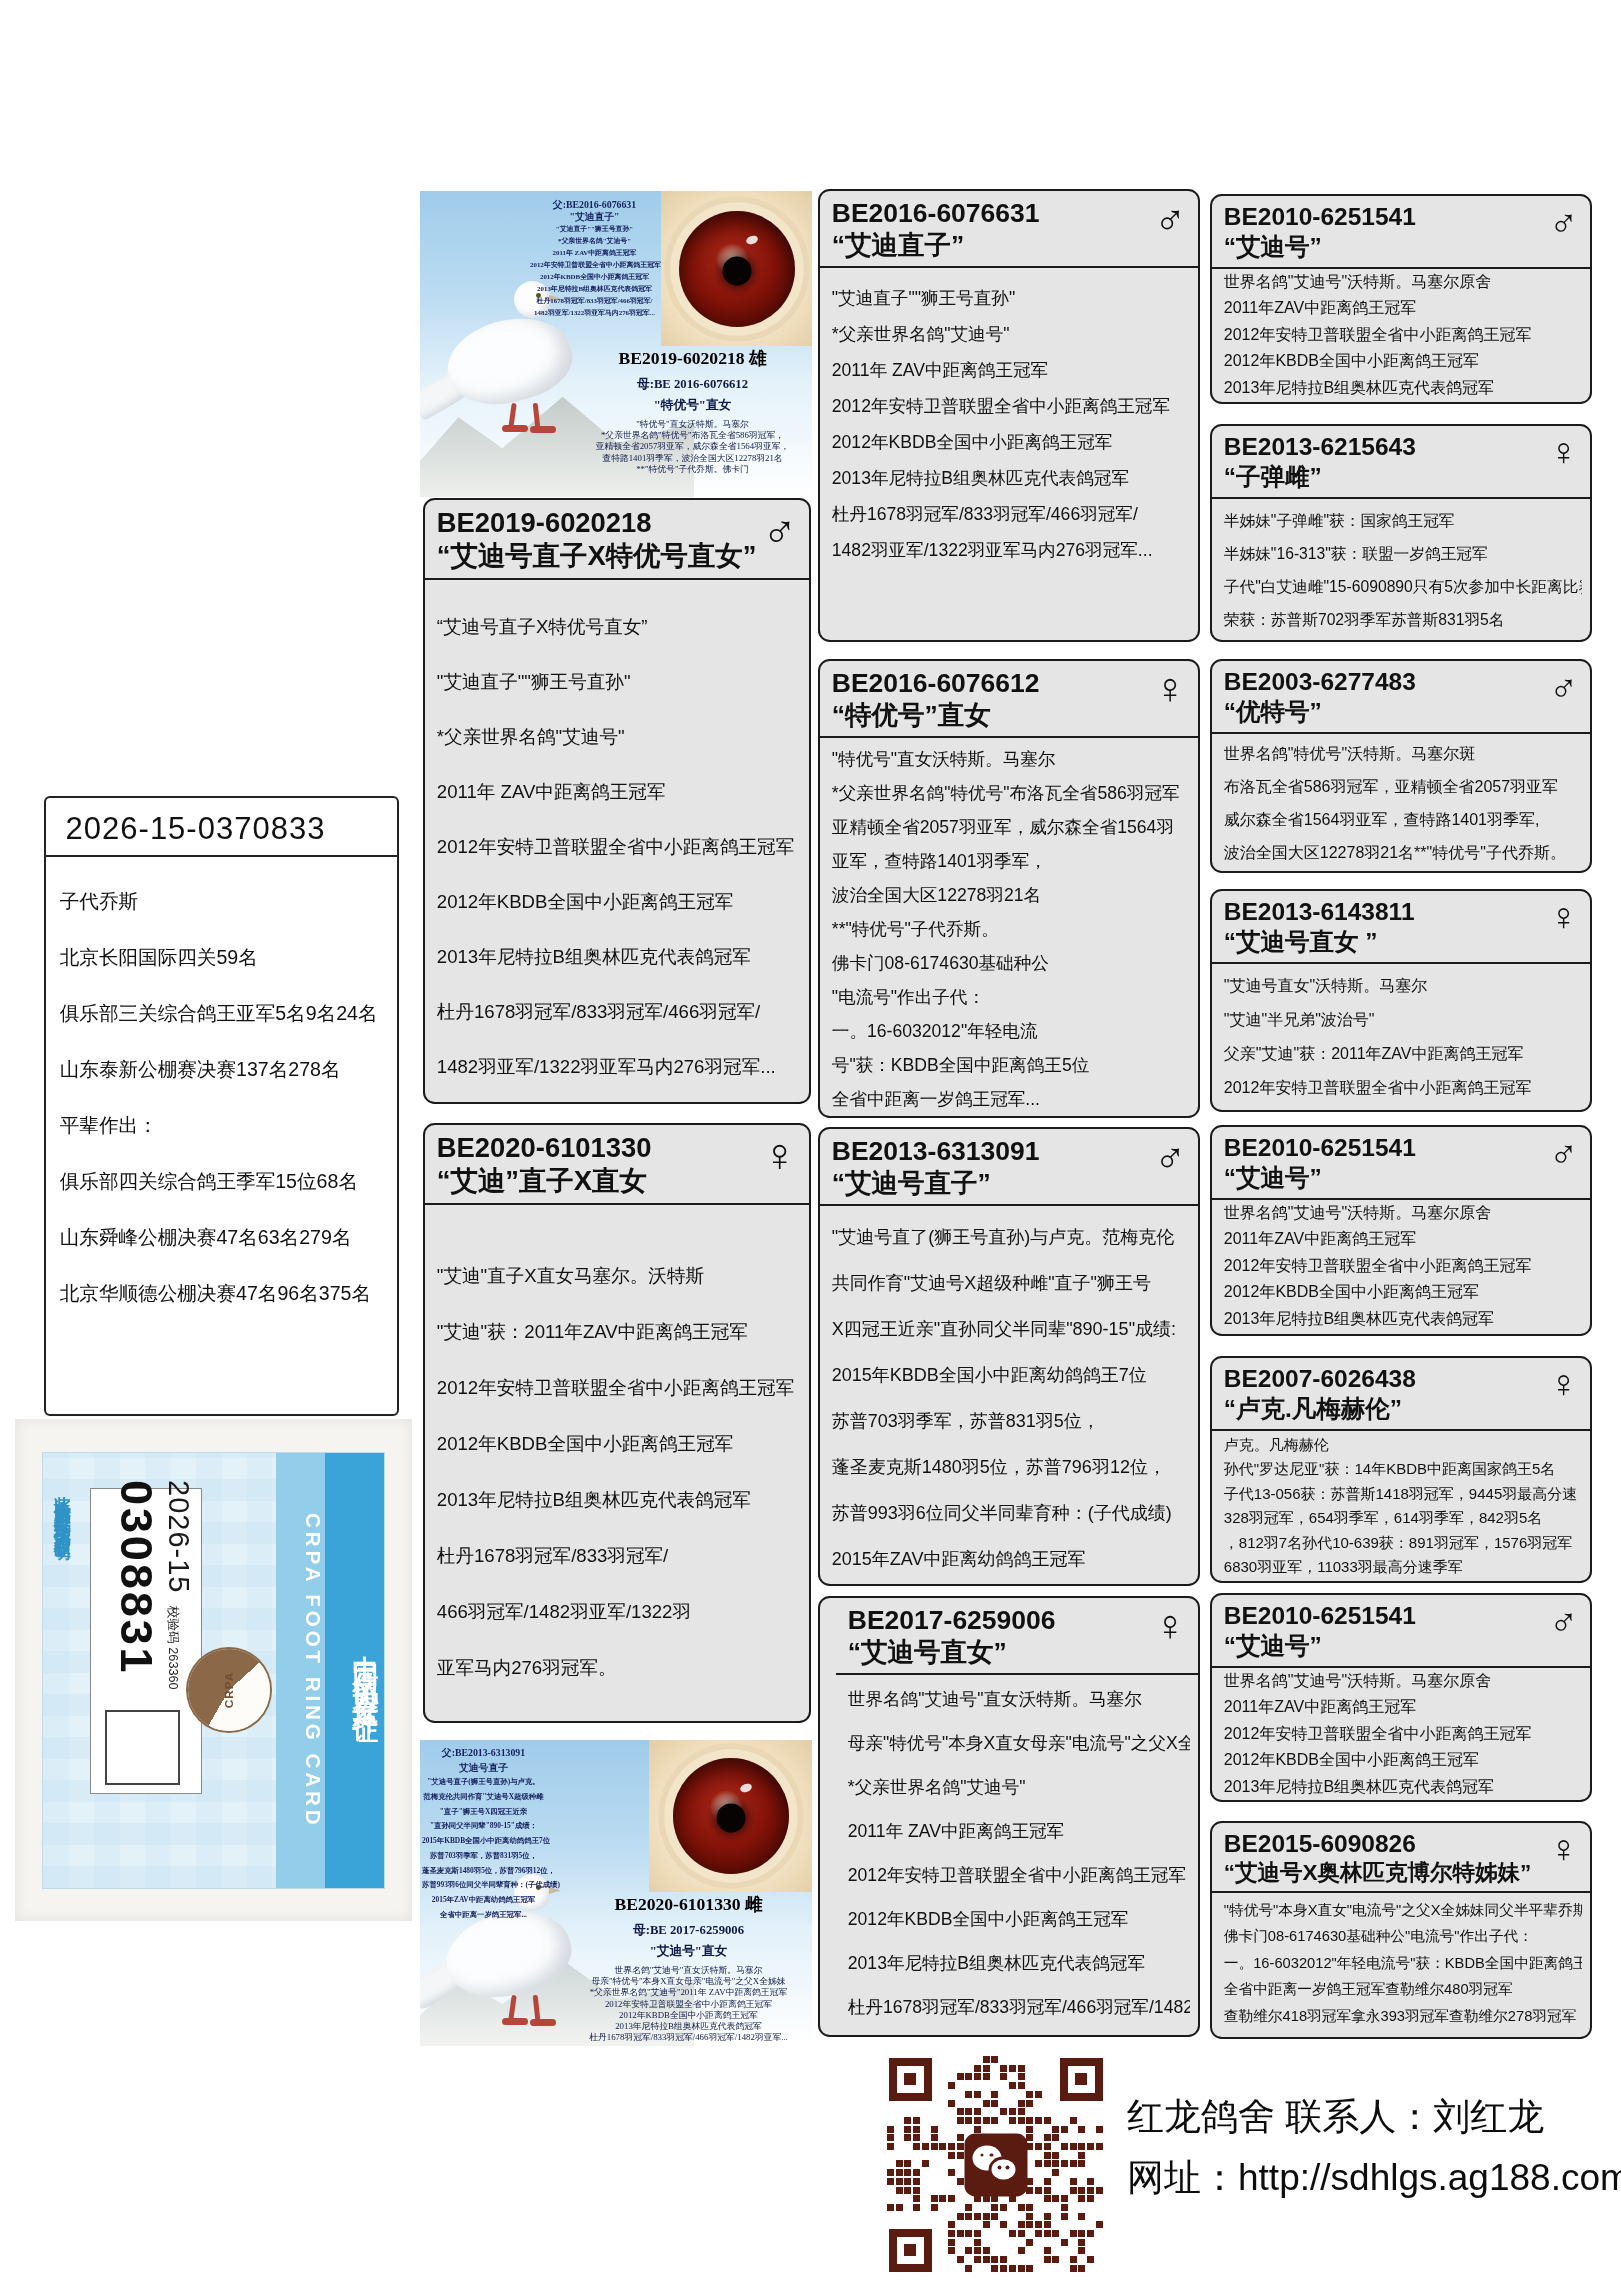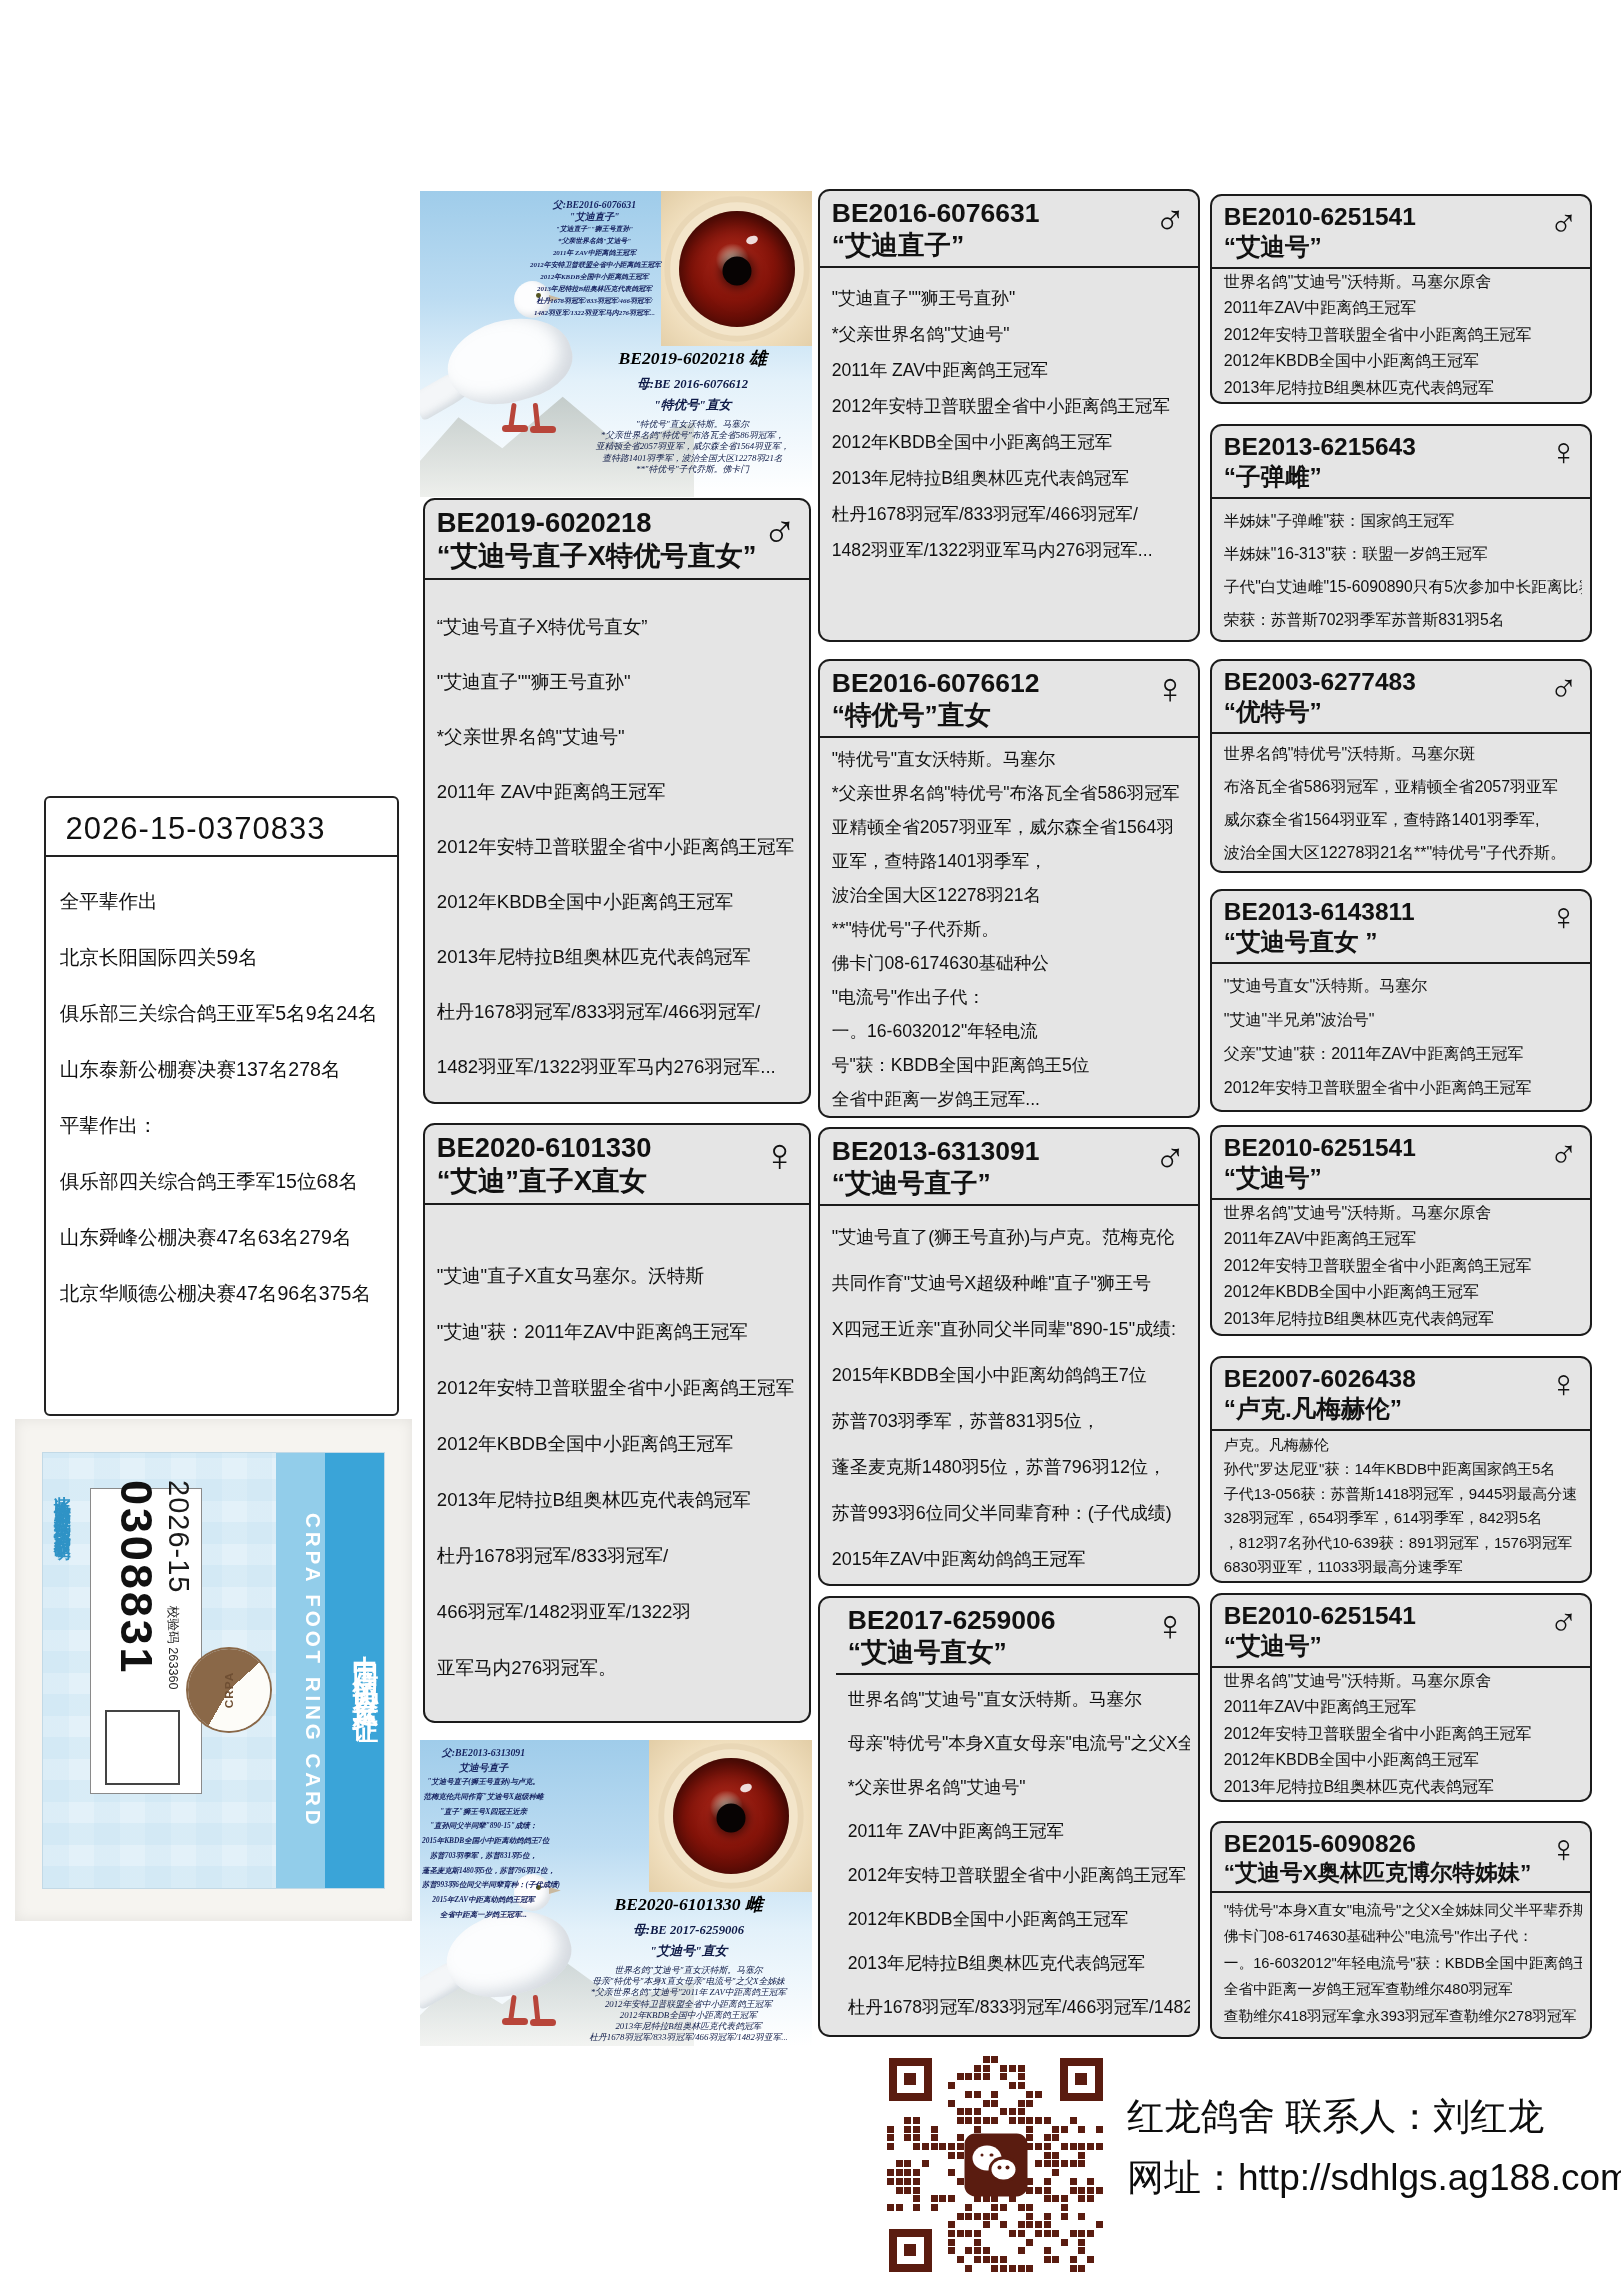--- a/index.html
+++ b/index.html
@@ -16,21 +16,21 @@
   .pbox-body .line{line-height:var(--blh,33px);white-space:nowrap;overflow:hidden;}
 
   
   .ringbox{position:absolute;left:44px;top:796px;width:355px;height:620px;border:2px solid #222;
            border-radius:5.9px;box-sizing:border-box;background:#fff;}
   .ringbox .rb-head{font-size:31px;letter-spacing:1px;padding:12.7px 9.8px 8.8px 19.6px;border-bottom:2px solid #222;white-space:nowrap;}
   .ringbox .rb-body{padding:15.7px 5.9px 0 13.7px;font-size:19.6px;}
   .ringbox .rb-body .line{line-height:56px;white-space:nowrap;overflow:hidden;}
 
   
-  .photo{position:absolute;overflow:hidden;background:linear-gradient(180deg,#9fccea 0%,#bcdcf2 35%,#e3f1fa 62%,#ffffff 100%);font-style:italic;}
+  .photo{position:absolute;overflow:hidden;background:linear-gradient(180deg,#9fccea 0%,#bcdcf2 35%,#e3f1fa 62%,#ffffff 100%);}
   .mountain{position:absolute;left:0;bottom:0;width:70%;height:42%;opacity:.75;
             background:linear-gradient(180deg,#aab3ae,#e8eae6);
             clip-path:polygon(0 72%,14% 38%,30% 62%,52% 22%,72% 58%,100% 42%,100% 100%,0 100%);}
   .pigeon{position:absolute;}
   .p-body{position:absolute;width:125px;height:82px;background:#fcfdfe;border-radius:55% 62% 48% 58%;
           transform:rotate(-16deg);box-shadow:inset -9.8px -7.8px 15.7px rgba(140,155,170,.35);}
   .p-tail{position:absolute;width:69px;height:29px;background:#f4f6f8;transform:rotate(-30deg);
           border-radius:0 50% 50% 10%;box-shadow:inset -3.9px -3.9px 7.8px rgba(140,155,170,.3);}
   .p-head{position:absolute;width:37px;height:37px;background:#fdfdfe;border-radius:50%;
           box-shadow:inset -3.9px -2.9px 6.9px rgba(140,155,170,.3);}
@@ -99,21 +99,21 @@
   .contact .c-line{font-size:37px;line-height:61px;white-space:nowrap;}
 </style>
 </head>
 <body>
 
 <div id="page">
 
   <div class="ringbox">
     <div class="rb-head">2026-15-0370833</div>
     <div class="rb-body">
-        <div class="line">全平辈作出</div>
+        <div class="line">子代乔斯</div>
         <div class="line">北京长阳国际四关59名</div>
         <div class="line">俱乐部三关综合鸽王亚军5名9名24名</div>
         <div class="line">山东泰新公棚赛决赛137名278名</div>
         <div class="line">平辈作出：</div>
         <div class="line">俱乐部四关综合鸽王季军15位68名</div>
         <div class="line">山东舜峰公棚决赛47名63名279名</div>
         <div class="line">北京华顺德公棚决赛47名96名375名</div>
       </div>
   </div>
 

